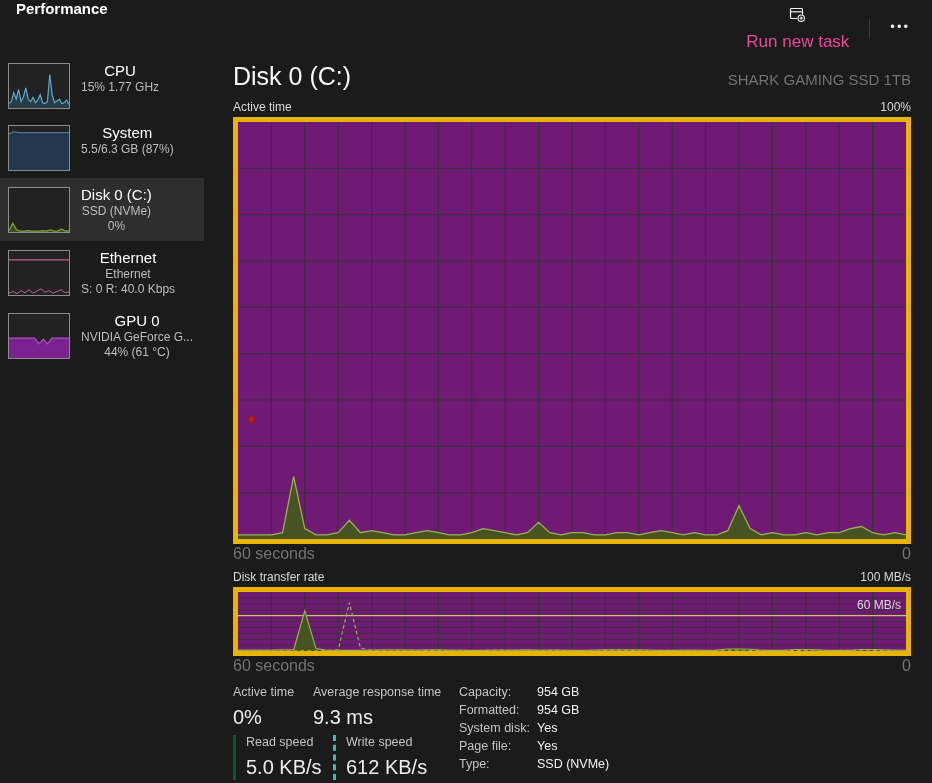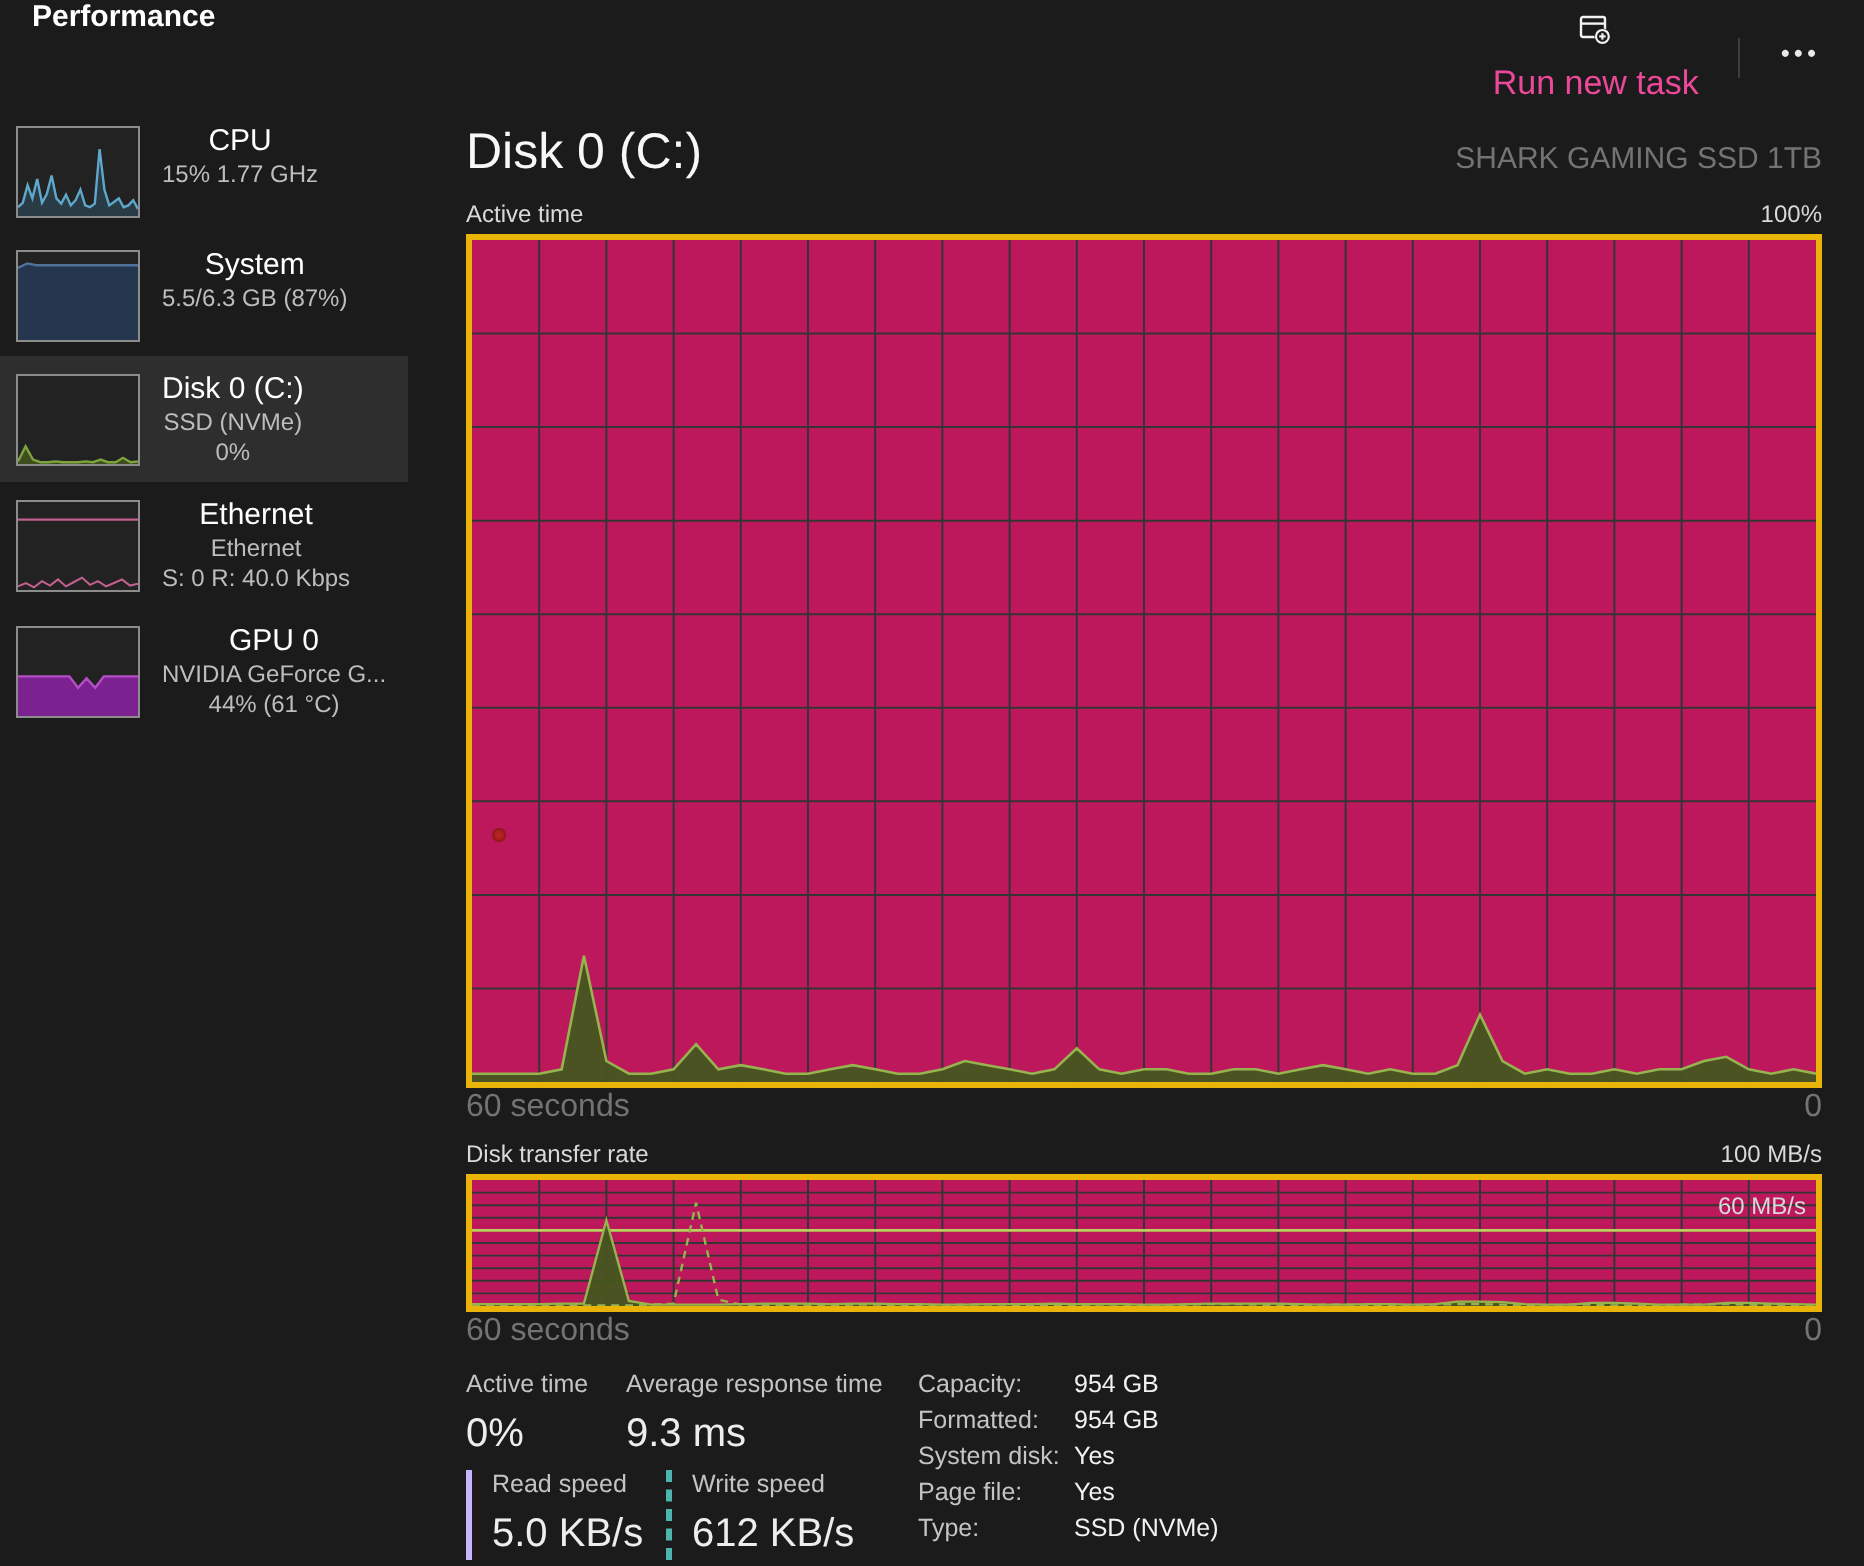--- a/index.html
+++ b/index.html
@@ -26,34 +26,34 @@
   .side-title{font-size:15px;color:#ffffff;line-height:19px;white-space:nowrap;}
   .side-sub{font-size:12px;color:#bdbdbd;line-height:15px;white-space:nowrap;}
   .side-sub:empty{display:none;}
   
   .main{position:absolute;left:233px;top:44px;width:678px;}
   .main-title-row{display:flex;justify-content:space-between;align-items:baseline;margin-top:17px;}
   .main-title{font-size:25px;font-weight:300;color:#f7f7f7;line-height:30px;}
   .device-name{font-size:15px;color:#737373;}
   .chart-label-row{display:flex;justify-content:space-between;font-size:12px;color:#d9d9d9;margin-top:9px;margin-bottom:3px;line-height:14px;}
   .axis-row{display:flex;justify-content:space-between;font-size:16px;color:#737373;margin-top:3px;line-height:14px;}
-  .chart-box{position:relative;box-sizing:border-box;border:3px solid #eab308;background:#be185d;}
+  .chart-box{position:relative;box-sizing:border-box;border:5px solid #eab308;background:#701a75;}
   .chart-box.big{width:678px;height:427px;}
   .chart-box.small{width:678px;height:69px;margin-top:3px;}
   .chart-box svg{display:block;width:100%;height:100%;}
   .rec-dot{position:absolute;left:10px;top:294px;width:7px;height:7px;border-radius:50%;background:#b62323;box-shadow:inset 0 0 2px #620d0d;}
   .threshold-label{position:absolute;right:5px;top:6px;font-size:12px;color:#d9d9d9;}
   
   .stats{position:relative;margin-top:10px;height:110px;font-size:12px;}
   .stat-label{color:#c4c4c4;font-size:12.5px;line-height:15px;white-space:nowrap;}
   .stat-value{color:#ededed;font-size:20px;font-weight:300;line-height:26px;margin-top:4px;white-space:nowrap;}
   .stat-active{position:absolute;left:0;top:2px;}
   .stat-response{position:absolute;left:80px;top:2px;}
   .speed-block{position:absolute;top:52px;padding-left:10px;}
-  .speed-read{left:0;border-left:3px solid #c4b5fd;}
+  .speed-read{left:0;border-left:3px solid #14532d;}
   .speed-write{left:100px;border-left:3px dashed #4db5ad;}
   .details{position:absolute;left:226px;top:2px;display:flex;flex-direction:column;gap:3.5px;}
   .detail-row{display:flex;line-height:14.5px;}
   .detail-label{width:78px;color:#c4c4c4;font-size:12.5px;}
   .detail-value{color:#f2f2f2;font-size:12.5px;}
 </style>
 </head>
 <body>
 
 <div class="header">

